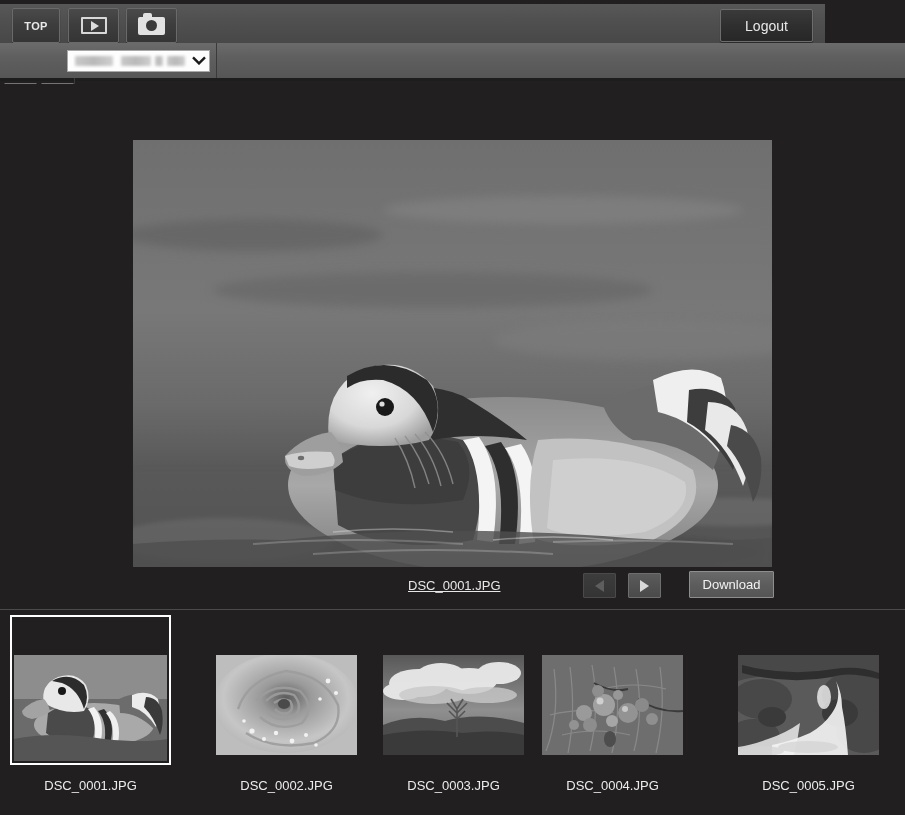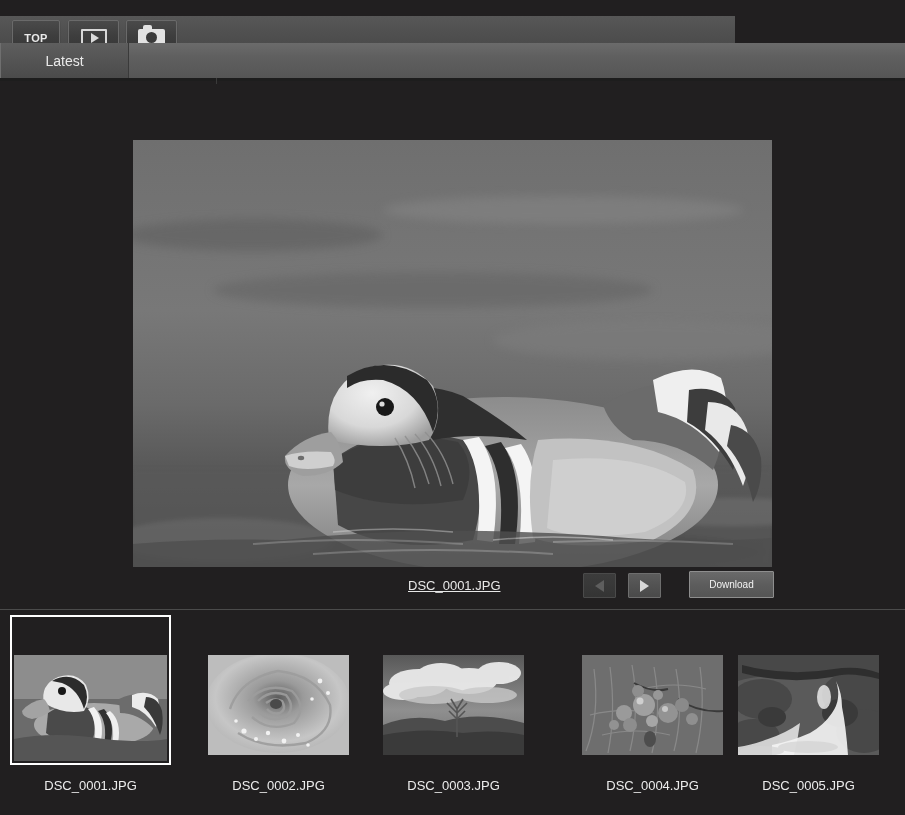--- a/index.html
+++ b/index.html
@@ -6,21 +6,21 @@
   * { box-sizing: border-box; margin: 0; padding: 0; }
   html, body {
     width: 905px; height: 815px;
     background: #211f20;
     font-family: "Liberation Sans", sans-serif;
     overflow: hidden;
   }
 
   
   .topbar {
-    position: absolute; left: 0; top: 16px; width: 735px; height: 43px;
+    position: absolute; left: 0; top: 4px; width: 825px; height: 43px;
     background: linear-gradient(180deg, #575757 0%, #4e4e4e 50%, #474747 100%);
     border-bottom: 1px solid #2b2b2b;
   }
   .tb-btn {
     position: absolute; top: 4px; height: 35px;
     background: linear-gradient(180deg, #4a4a4a 0%, #3d3d3d 48%, #353535 100%);
     border: 1px solid #6a6a6a;
     border-radius: 2px;
     display: flex; align-items: center; justify-content: center;
     color: #e9e9e9; cursor: pointer;
@@ -164,61 +164,61 @@
   }
   #step-prev { left:583px; background: linear-gradient(180deg,#3c3c3c,#343434); border-color:#4a4a4a; }
   #step-prev .tri-l { border-right-color:#5e5e5e; }
   #step-next { left:628px; }
   #step-next .tri-r { border-left-color:#d8d8d8; }
   #dl-btn {
     position:absolute; left:689px; top:-2px; width:85px; height:27px;
     background: linear-gradient(180deg,#6a6a6a 0%, #5d5d5d 50%,#555555 100%);
     border:1px solid #8e8e8e; border-radius:1px;
     display:flex;align-items:center;justify-content:center;
-    color:#f2f2f2; font-size:10px; cursor:pointer;
+    color:#f2f2f2; font-size:13px; cursor:pointer;
   }
 
   
   .striprule { position:absolute; left:0; top:609px; width:905px; height:1px; background:#4b4b4b; }
   .strip {
     position:absolute; left:0; top:610px; width:905px; height:205px;
     background:#211f20;
   }
   .thumb { position:absolute; top:5px; width:161px; height:150px; cursor:pointer; }
   .thumb .frame { position:absolute; left:0; top:0; width:161px; height:150px; border:2px solid transparent; }
   .thumb.sel .frame { border-color:#ffffff; }
   .thumb .imgwrap { position:absolute; left:10px; top:40px; width:141px; height:100px; overflow:hidden; }
   .thumb.sel .imgwrap { left:4px; top:40px; width:153px; height:106px; }
   .thumb .imgwrap svg { display:block; width:100%; height:100%; }
   .thumb .cap { position:absolute; left:0; top:163px; width:161px; text-align:center;
                 color:#ececec; font-size:13px; }
-  #th-0 { left:10px; }  #th-1 { left:198px; }  #th-2 { left:373px; }
-  #th-3 { left:572px;text-decoration:underline; } #th-4 { left:728px; }
+  #th-0 { left:10px; }  #th-1 { left:206px; }  #th-2 { left:373px; }
+  #th-3 { left:532px;text-decoration:underline; } #th-4 { left:728px; }
 </style>
 </head>
 <body>
 
 <div class="topbar">
   <div class="tb-btn" id="btn-top">TOP</div>
 
   <div class="tb-btn" id="btn-movie">
     <span class="icn-movie">
         <i></i>
       </span>
   </div>
 
   <div class="tb-btn" id="btn-photo">
     <span class="icn-cam"></span>
   </div>
 
+  <div class="tb-btn" id="btn-logout">Logout</div>
 </div>
 
 <div class="toolbar2">
 
-  <div id="seg-latest">Latest</div>
 
   <div id="seg-folder">
     <div class="folder-select">
       <span class="redact">
         <span></span>
           <span></span>
           <span></span>
           <span></span>
       </span>
       <span class="chev">

